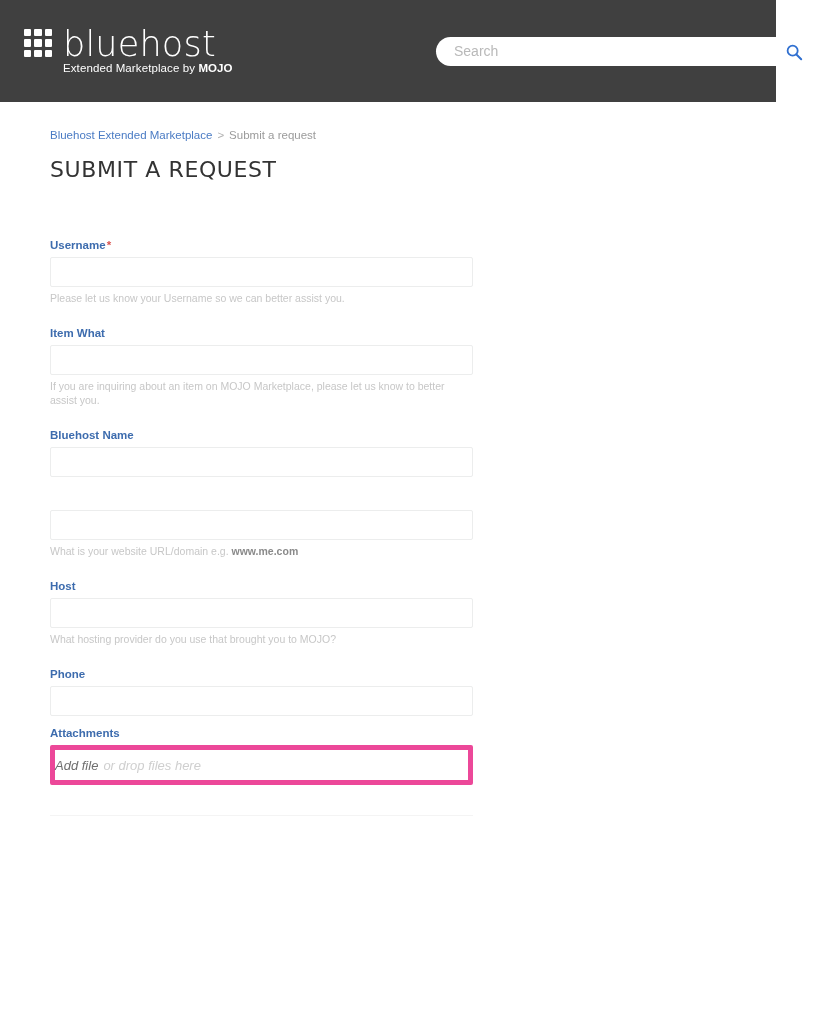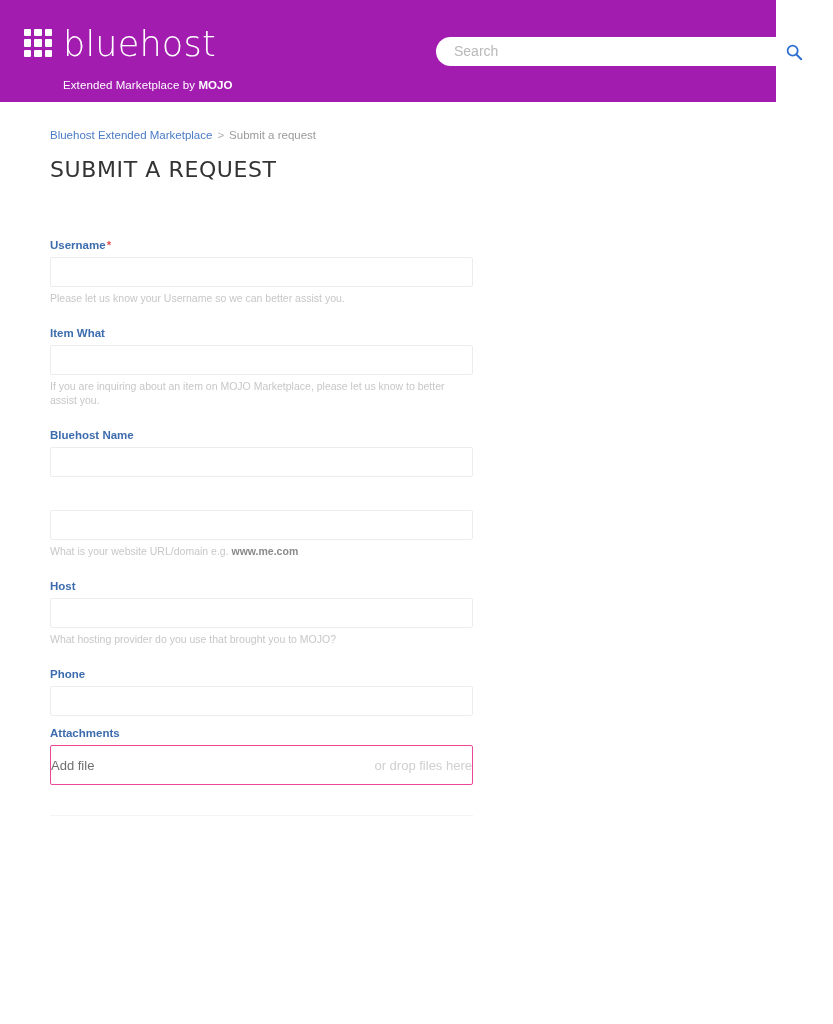--- a/index.html
+++ b/index.html
@@ -14,21 +14,21 @@
     font-family: "Liberation Sans", sans-serif;
     color: #333333;
     overflow: hidden;
     position: relative;
   }
 
   
   .site-header {
     width: 776px;
     height: 102px;
-    background: #a21caf;
+    background: #404040;
     position: relative;
   }
   .brand {
     position: absolute;
     left: 24px;
     top: 26px;
     display: flex;
     align-items: flex-start;
   }
   .brand-grid {
@@ -50,21 +50,21 @@
   }
   .brand-name {
     font-size: 35px;
     line-height: 36px;
     color: #ffffff;
     font-weight: 300;
     letter-spacing: 0.2px;
     font-family: "DejaVu Sans", sans-serif;
   }
   .brand-sub {
-    margin-top: 17px;
+    margin-top: 0;
     font-size: 11.5px;
     color: #ffffff;
     letter-spacing: 0.1px;
     white-space: nowrap;
   }
   .brand-sub b { font-weight: 700; }
 
   .search-wrap {
     position: absolute;
     left: 436px;
@@ -177,27 +177,28 @@
     line-height: 14px;
   }
   .hint b { color: #8a8a8a; font-weight: bold; }
 
   .gap-lg { height: 22px; }
   .gap-sm { height: 11px; }
 
   .dropzone {
     width: 423px;
     height: 40px;
-    border: 1px solid #ec4899;
+    border: 5px solid #ec4899;
     border-radius: 2px;
     background: #ffffff;
     display: flex;
     align-items: center;
-    justify-content: space-between;
+    justify-content: flex-start;
     cursor: pointer;
+    font-style: italic;
   }
   .dz-add {
     font-size: 13px;
     color: #6f6f6f;
   }
   .dz-drop {
     font-size: 13px;
     color: #cfcfcf;
     margin-left: 5px;
   }

